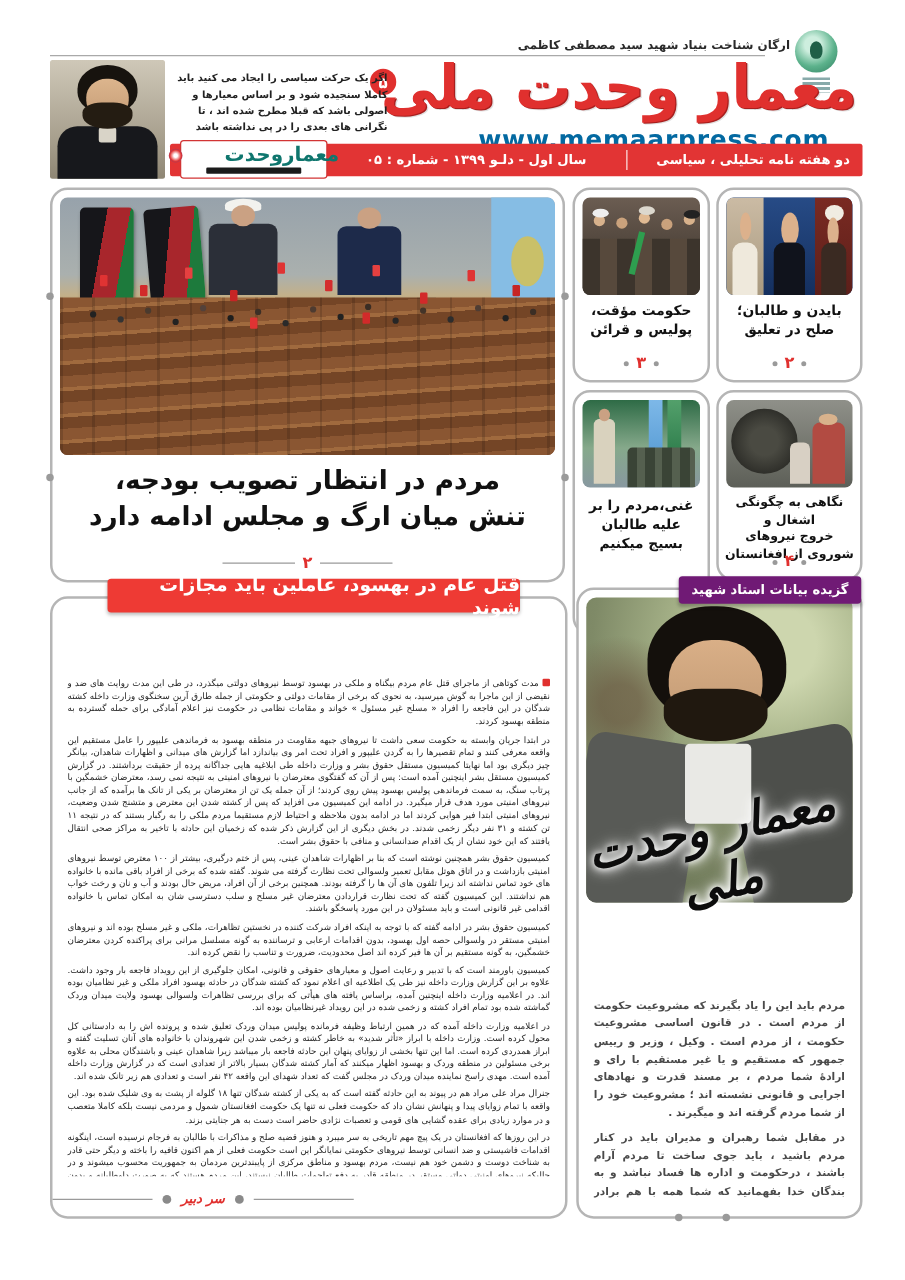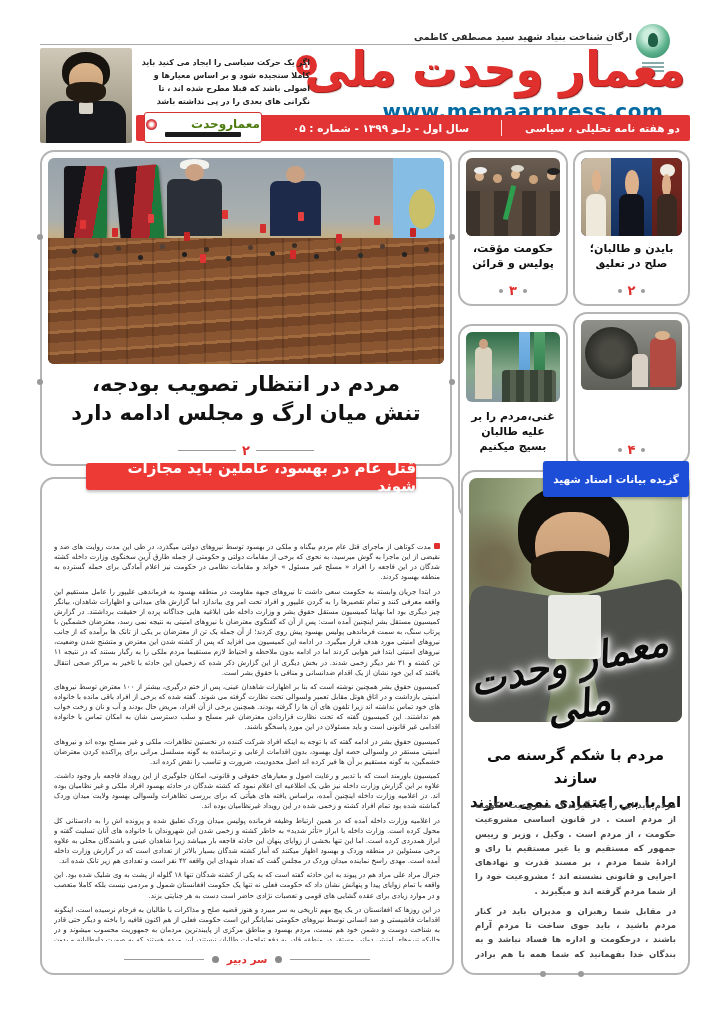--- a/index.html
+++ b/index.html
@@ -37,21 +37,21 @@
   .red-bar{left:136px;top:115px;width:554px;height:26px;background:#e23434;border-radius:2px;}
   .bar-type{position:absolute;right:10px;top:0;height:100%;display:flex;align-items:center;
           font-size:10.5px;font-weight:800;color:#fff;}
   .bar-div{position:absolute;right:188px;top:5px;width:1px;height:16px;background:rgba(255,255,255,.85);}
   .bar-issue{position:absolute;right:204px;left:140px;top:0;height:100%;display:flex;align-items:center;justify-content:center;
           font-size:10.5px;font-weight:800;color:#fff;}
   .logo-box{position:absolute;left:8px;top:-3px;width:118px;height:31px;background:#fff;border:1px solid #d23434;
           border-radius:3px;display:flex;flex-direction:column;align-items:center;justify-content:center;}
   .logo-row{display:flex;align-items:center;gap:3px;}
   .logo-emblem{width:11px;height:11px;border-radius:50%;background:radial-gradient(circle,#fff 18%,#e23434 58%,#2b4ea0);}
-  .logo-text{font-size:12px;font-weight:900;color:#4d7c0f;line-height:1;margin-left:31px;}
+  .logo-text{font-size:16px;font-weight:900;color:#0f766e;line-height:1;margin-left:31px;}
   .logo-strip{width:76px;height:5px;background:#1b1b1b;margin-top:2px;border-radius:1px;}
 
   
   .card{position:absolute;background:#fff;border:2px solid #b5b5b5;border-radius:14px;}
   .card-img{position:absolute;left:6px;right:6px;top:6px;border-radius:6px;overflow:hidden;}
   .card-title{position:absolute;left:4px;right:4px;text-align:center;font-weight:800;color:#111;}
   .pagenum{position:absolute;left:0;right:0;display:flex;align-items:center;justify-content:center;gap:6px;}
   .pagenum .n{color:#e0302e;font-weight:900;font-size:13px;line-height:1;}
   .pagenum .d{width:4px;height:4px;border-radius:50%;background:#9a9a9a;}
   .pagenum .l{height:1px;background:#9a9a9a;width:58px;}
@@ -121,27 +121,27 @@
   
   .editorial-box{left:40px;top:477px;width:414px;height:498px;border:2px solid #b5b5b5;border-radius:14px;background:#fff;}
   .editorial-headline{left:86px;top:463px;width:330px;height:27px;background:#ee3a34;border-radius:3px;
          color:#fff;font-weight:900;font-size:15px;display:flex;align-items:center;justify-content:center;
          box-shadow:0 2px 3px rgba(0,0,0,.25);z-index:3;}
   .editorial-body{position:absolute;left:12px;right:12px;top:28px;bottom:32px;overflow:hidden;
          font-size:7px;line-height:1.45;color:#1d1d1d;text-align:justify;margin-top:35px;}
   .editorial-body p{margin:0 0 4px 0;}
   .editorial-body p.lede:before{content:"";display:inline-block;width:6px;height:6px;background:#e0302e;
          margin-left:3px;border-radius:1px;}
-  .signature{position:absolute;left:0;right:0;bottom:8px;display:flex;align-items:center;justify-content:center;gap:8px;}
+  .signature{position:absolute;left:0;right:0;bottom:8px;display:flex;align-items:center;justify-content:flex-start;gap:8px;font-style:italic;}
   .signature .l{width:80px;height:1px;background:#9a9a9a;}
   .signature .d{width:7px;height:7px;border-radius:50%;background:#8a8a8a;}
   .signature .t{color:#e0302e;font-weight:900;font-size:10.5px;}
 
   .sidebar-box{left:461px;top:470px;width:229px;height:505px;border:2px solid #b5b5b5;border-radius:14px;background:#fff;}
-  .sidebar-badge{left:543px;top:461px;width:146px;height:36px;background:#1d4ed8;border-radius:3px;color:#fff;
+  .sidebar-badge{left:543px;top:461px;width:146px;height:22px;background:#701a75;border-radius:3px;color:#fff;
          font-weight:900;font-size:10.5px;display:flex;align-items:center;justify-content:center;z-index:3;
          box-shadow:0 2px 3px rgba(0,0,0,.25);}
   .portrait{position:absolute;left:6px;right:6px;top:6px;height:244px;border-radius:8px;overflow:hidden;
          background:radial-gradient(circle at 72% 16%,#cdd6ae 0 12%,#a7b389 32%,#7f8a67 58%,#646e50);}
   .blotch1{position:absolute;left:-10%;top:10%;width:45%;height:50%;border-radius:50%;
          background:radial-gradient(circle,#6d5c44 20%,transparent 70%);opacity:.7;}
   .blotch2{position:absolute;right:-6%;top:40%;width:40%;height:45%;border-radius:50%;
          background:radial-gradient(circle,#59634a 25%,transparent 72%);opacity:.8;}
   .p-hair{position:absolute;left:23%;top:3%;width:52%;height:38%;background:#14100c;border-radius:46% 50% 44% 46%;}
   .p-face{position:absolute;left:31%;top:14%;width:35%;height:28%;background:linear-gradient(180deg,#d9af87,#c29a74);border-radius:46%;}
@@ -270,28 +270,32 @@
   </div>
 
   <div class="card" style="left:573px;top:312px;width:117px;height:153px;">
     <div class="card-img img-soviet" style="height:70px;">
       <div class="sv-wheel"></div>
         <div class="sv-kid"></div>
         <div class="sv-fig">
           <i></i>
         </div>
     </div>
+    <div class="card-title rtl" style="top:82px;font-size:10px;line-height:1.35;">
+      <div>نگاهی به چگونگی اشغال و</div>
+      <div>خروج نیروهای شوروی از افغانستان</div>
+    </div>
     <div class="pagenum">
       <span class="d"></span>
         <span class="n">۴</span>
         <span class="d"></span>
     </div>
   </div>
 
-  <div class="card" style="left:458px;top:324px;width:110px;height:196px;">
+  <div class="card" style="left:458px;top:312px;width:110px;height:196px;">
     <div class="card-img img-parade" style="height:70px;">
       <div class="pr-flag pr-f1"></div>
         <div class="pr-flag pr-f2"></div>
       <div class="pr-men"></div>
       <div class="pr-man">
           <i></i>
         </div>
     </div>
     <div class="card-title sc-title rtl" style="top:84px;">
       <div>غنی،مردم را بر علیه طالبان</div>
@@ -337,24 +341,20 @@
       <div class="blotch1"></div>
         <div class="blotch2"></div>
       <div class="p-suit-l"></div>
         <div class="p-suit-r"></div>
       <div class="p-shirt"></div>
       <div class="p-hair"></div>
         <div class="p-face"></div>
         <div class="p-beard"></div>
     </div>
     <div class="calligraphy rtl">معمار وحدت ملی</div>
-    <div class="sb-headline rtl">
-      <div>مردم با شکم گرسنه می سازند</div>
-      <div>اما با بی اعتمادی نمی سازند</div>
-    </div>
     <div class="sb-body rtl">
       <p>مردم باید این را یاد بگیرند که مشروعیت حکومت از مردم است . در قانون اساسی مشروعیت حکومت ، از مردم است . وکیل ، وزیر و رییس جمهور که مستقیم و یا غیر مستقیم با رای و ارادهٔ شما مردم ، بر مسند قدرت و نهادهای اجرایی و قانونی نشسته اند ؛ مشروعیت خود را از شما مردم گرفته اند و میگیرند .</p>
       <p>در مقابل شما رهبران و مدیران باید در کنار مردم باشید ، باید جوی ساخت تا مردم آرام باشند ، درحکومت و اداره ها فساد نباشد و به بندگان خدا بفهمانید که شما همه با هم برادر هستید و برتری به خاطر ثروت و قدرت بین شما نیست .</p>
     </div>
   </div>
 
   <div class="dot" style="left:540px;top:971px;"></div>
   <div class="dot" style="left:578px;top:971px;"></div>
 
 </div>

